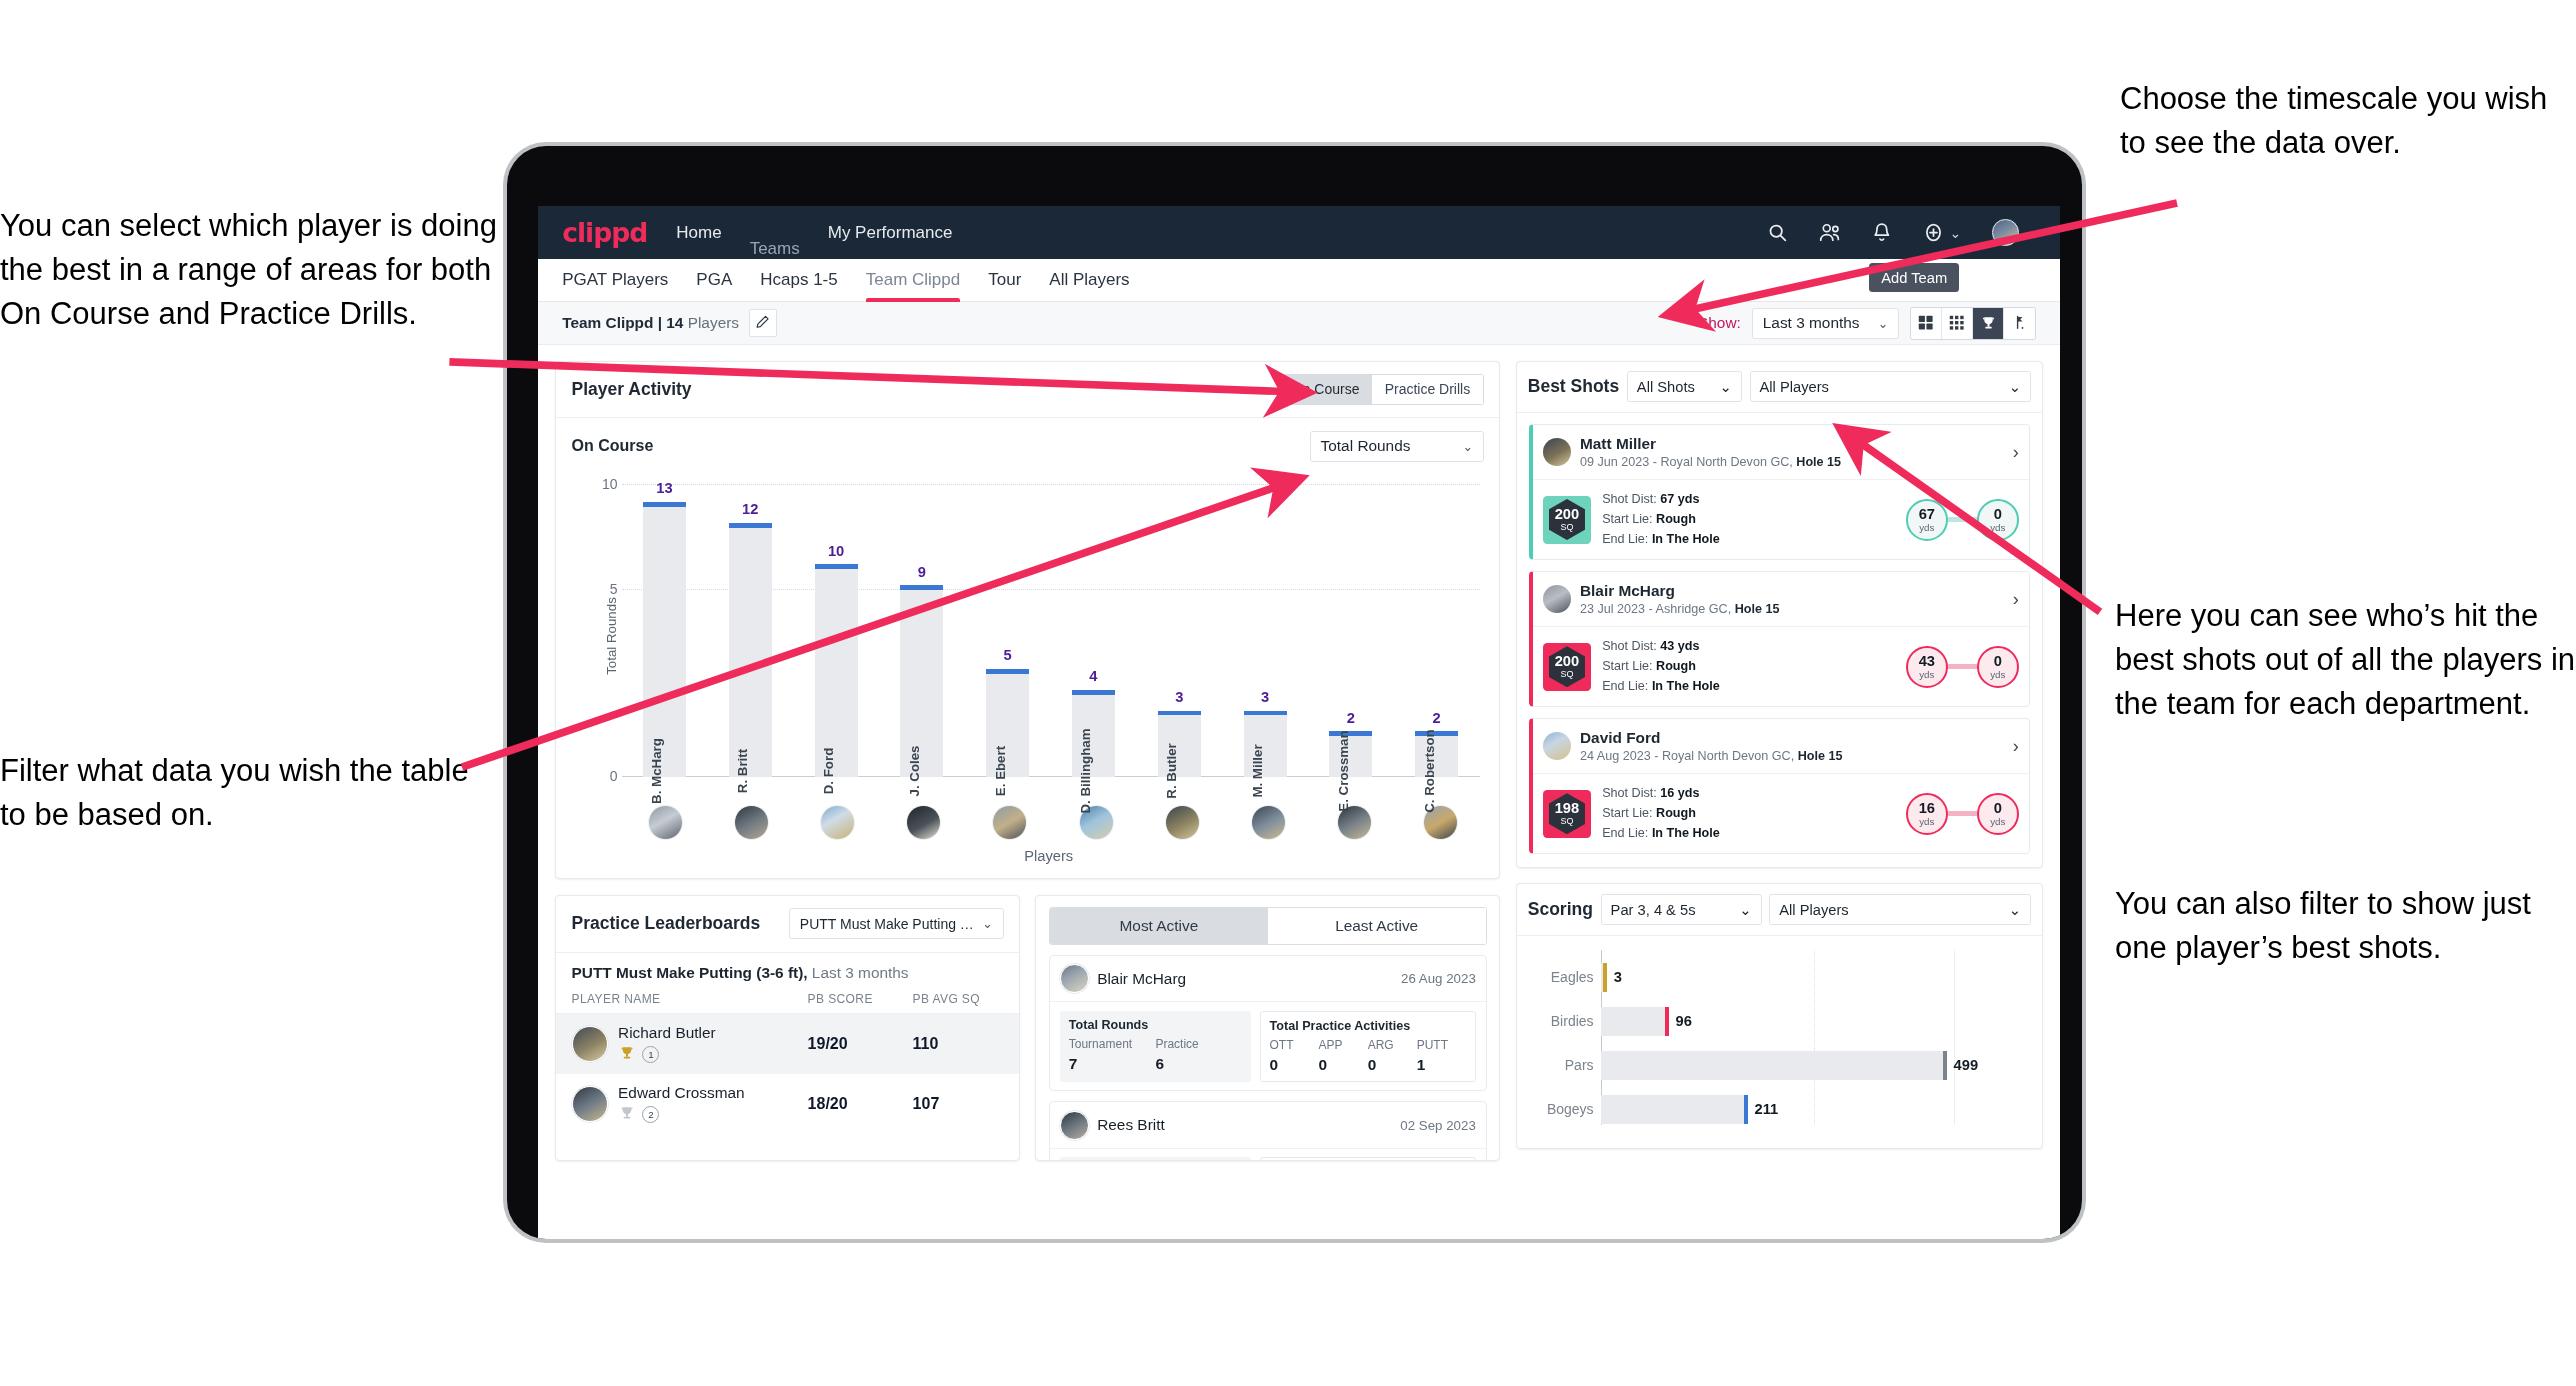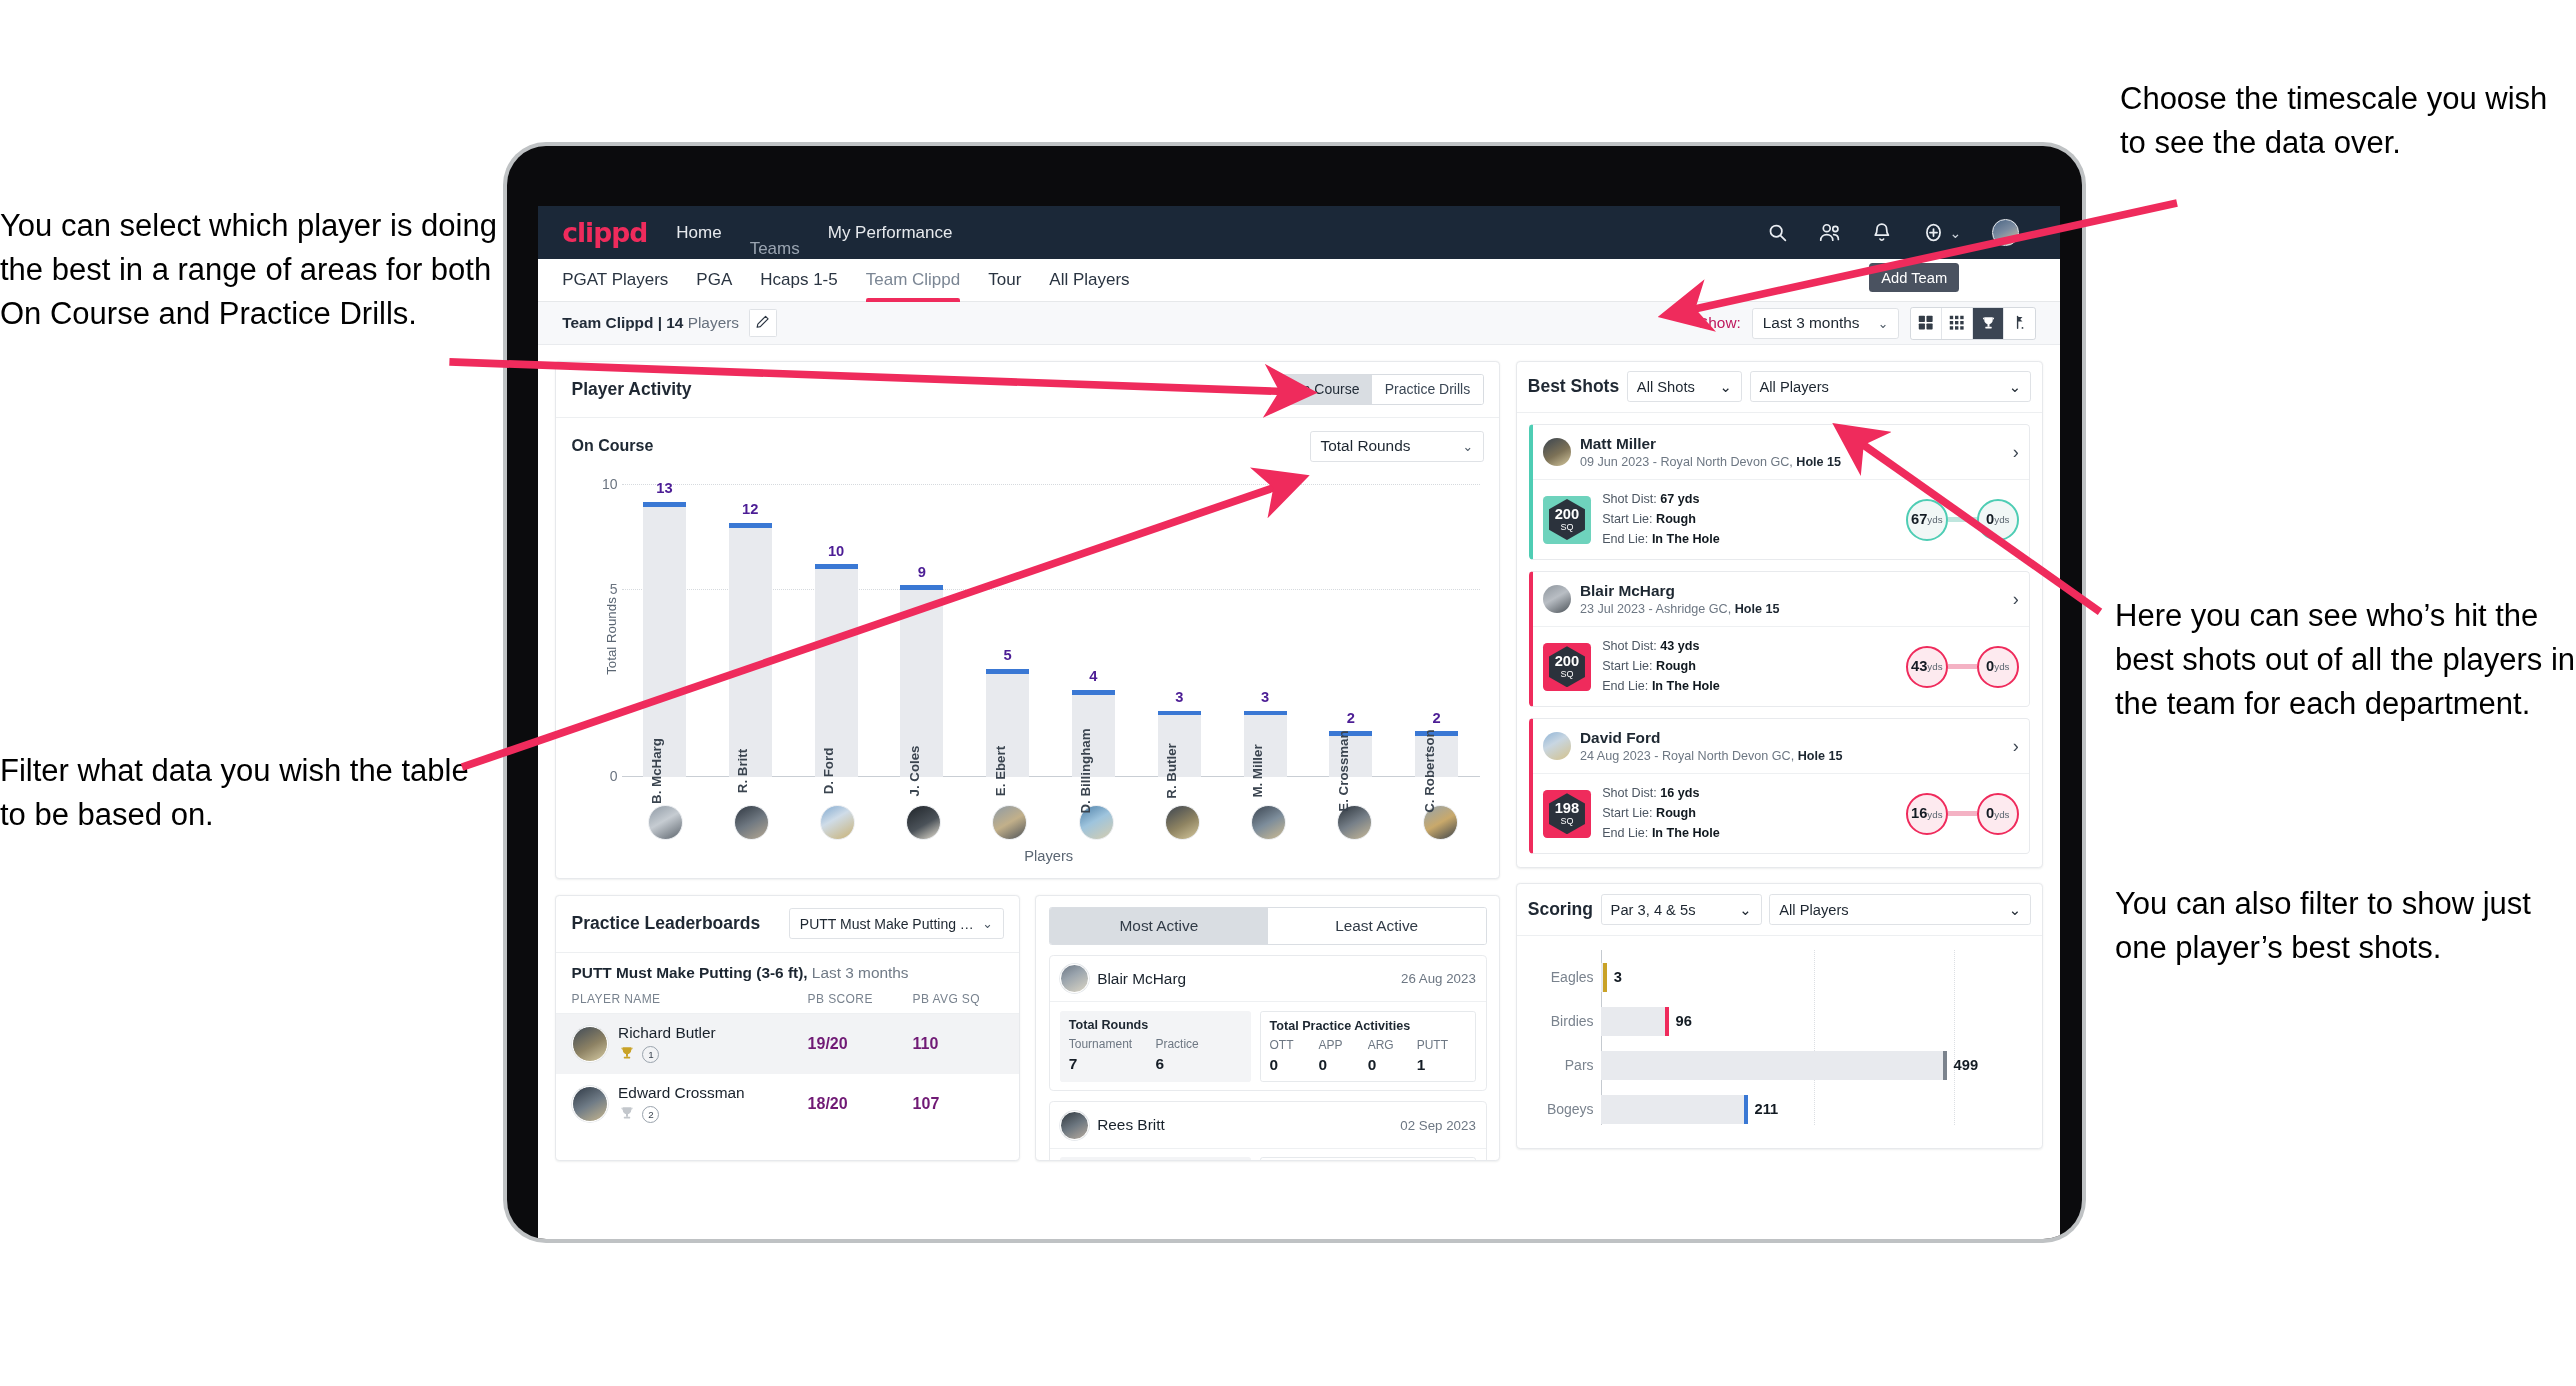--- a/index.html
+++ b/index.html
@@ -192,21 +192,21 @@
     display: flex; flex-direction: column; align-items: center; justify-content: center;
     color: #fff; line-height: 1;
   }
   .hex .n { font-size: 14.7px; font-weight: 700; }
   .hex .u { font-size: 9px; margin-top: 1.4px; }
   .shot-lines { font-size: 12.6px; color: #4c5662; line-height: 1.58; }
   .shot-lines b { color: #10181f; }
   .dumbbell { margin-left: auto; display: flex; align-items: center; }
   .ball {
     width: 42px; height: 42px; border-radius: 50%; border: 2.1px solid #ef2b5c; background: #fdeaef;
-    display: flex; flex-direction: row; align-items: center; justify-content: center; line-height: 1;
+    display: flex; flex-direction: column; align-items: center; justify-content: center; line-height: 1;
   }
   .ball.teal { border-color: #4ecdb4; background: #f1f7f6; }
   .ball .bn { font-size: 14.7px; font-weight: 700; color: #141c24; }
   .ball .bu { font-size: 9.8px; color: #5b6670; margin-top: 1.4px; }
   .rod { width: 29px; height: 4.9px; background: #f4b2c4; }
   .rod.teal { background: #bfe6de; }
 
   
   .sub-title { font-size: 15.4px; padding: 11.2px 15.4px 0 15.4px; color: #1c2631; }
   .sub-title b { font-weight: 700; }
@@ -220,21 +220,21 @@
   .c-name { flex: 1; display: flex; align-items: center; gap: 10.5px; }
   .c-score { width: 105px; text-align: left; }
   .c-sq { width: 91px; text-align: left; }
   .lb-av { width: 36px; height: 36px; border-radius: 50%; border: 1.4px solid #fff; box-shadow: 0 0 0 0.7px #dfe3e7; flex:none;}
   .lb-name { font-size: 15.4px; color: #18212b; }
   .trophy-line { display: flex; align-items: center; gap: 6.3px; margin-top: 3.5px; }
   .rank-circle {
     width: 17px; height: 17px; border-radius: 50%; border: 0.7px solid #9aa3ad;
     font-size: 9.8px; display: flex; align-items: center; justify-content: center; color: #39434e;
   }
-  .big-num { font-size: 16px; font-weight: 700; color: #701a75; }
+  .big-num { font-size: 16px; font-weight: 700; color: #0f172a; }
 
   
   .tabs2 { display: flex; border: 0.7px solid #dadee3; border-radius: 2.8px; overflow: hidden; margin: 11.2px 12.6px 0 12.6px; }
   .tabs2 div { flex: 1; text-align: center; padding: 9px 0; font-size: 15.4px; color: #313b47; background: #fff; }
   .tabs2 div.on { background: #d9dde2; }
   .act-card { margin: 9.8px 12.6px 0 12.6px; border: 0.7px solid #e8eaed; border-radius: 4.2px; }
   .act-head { display: flex; align-items: center; padding: 8.4px 9.8px; gap: 8.4px; border-bottom: 0.7px solid #eef0f2; }
   .act-name { font-size: 15.4px; color: #18212b; }
   .act-date { margin-left: auto; font-size: 13.3px; color: #6d7783; }
   .act-body { display: flex; gap: 8.4px; padding: 8.4px 9.8px; }

